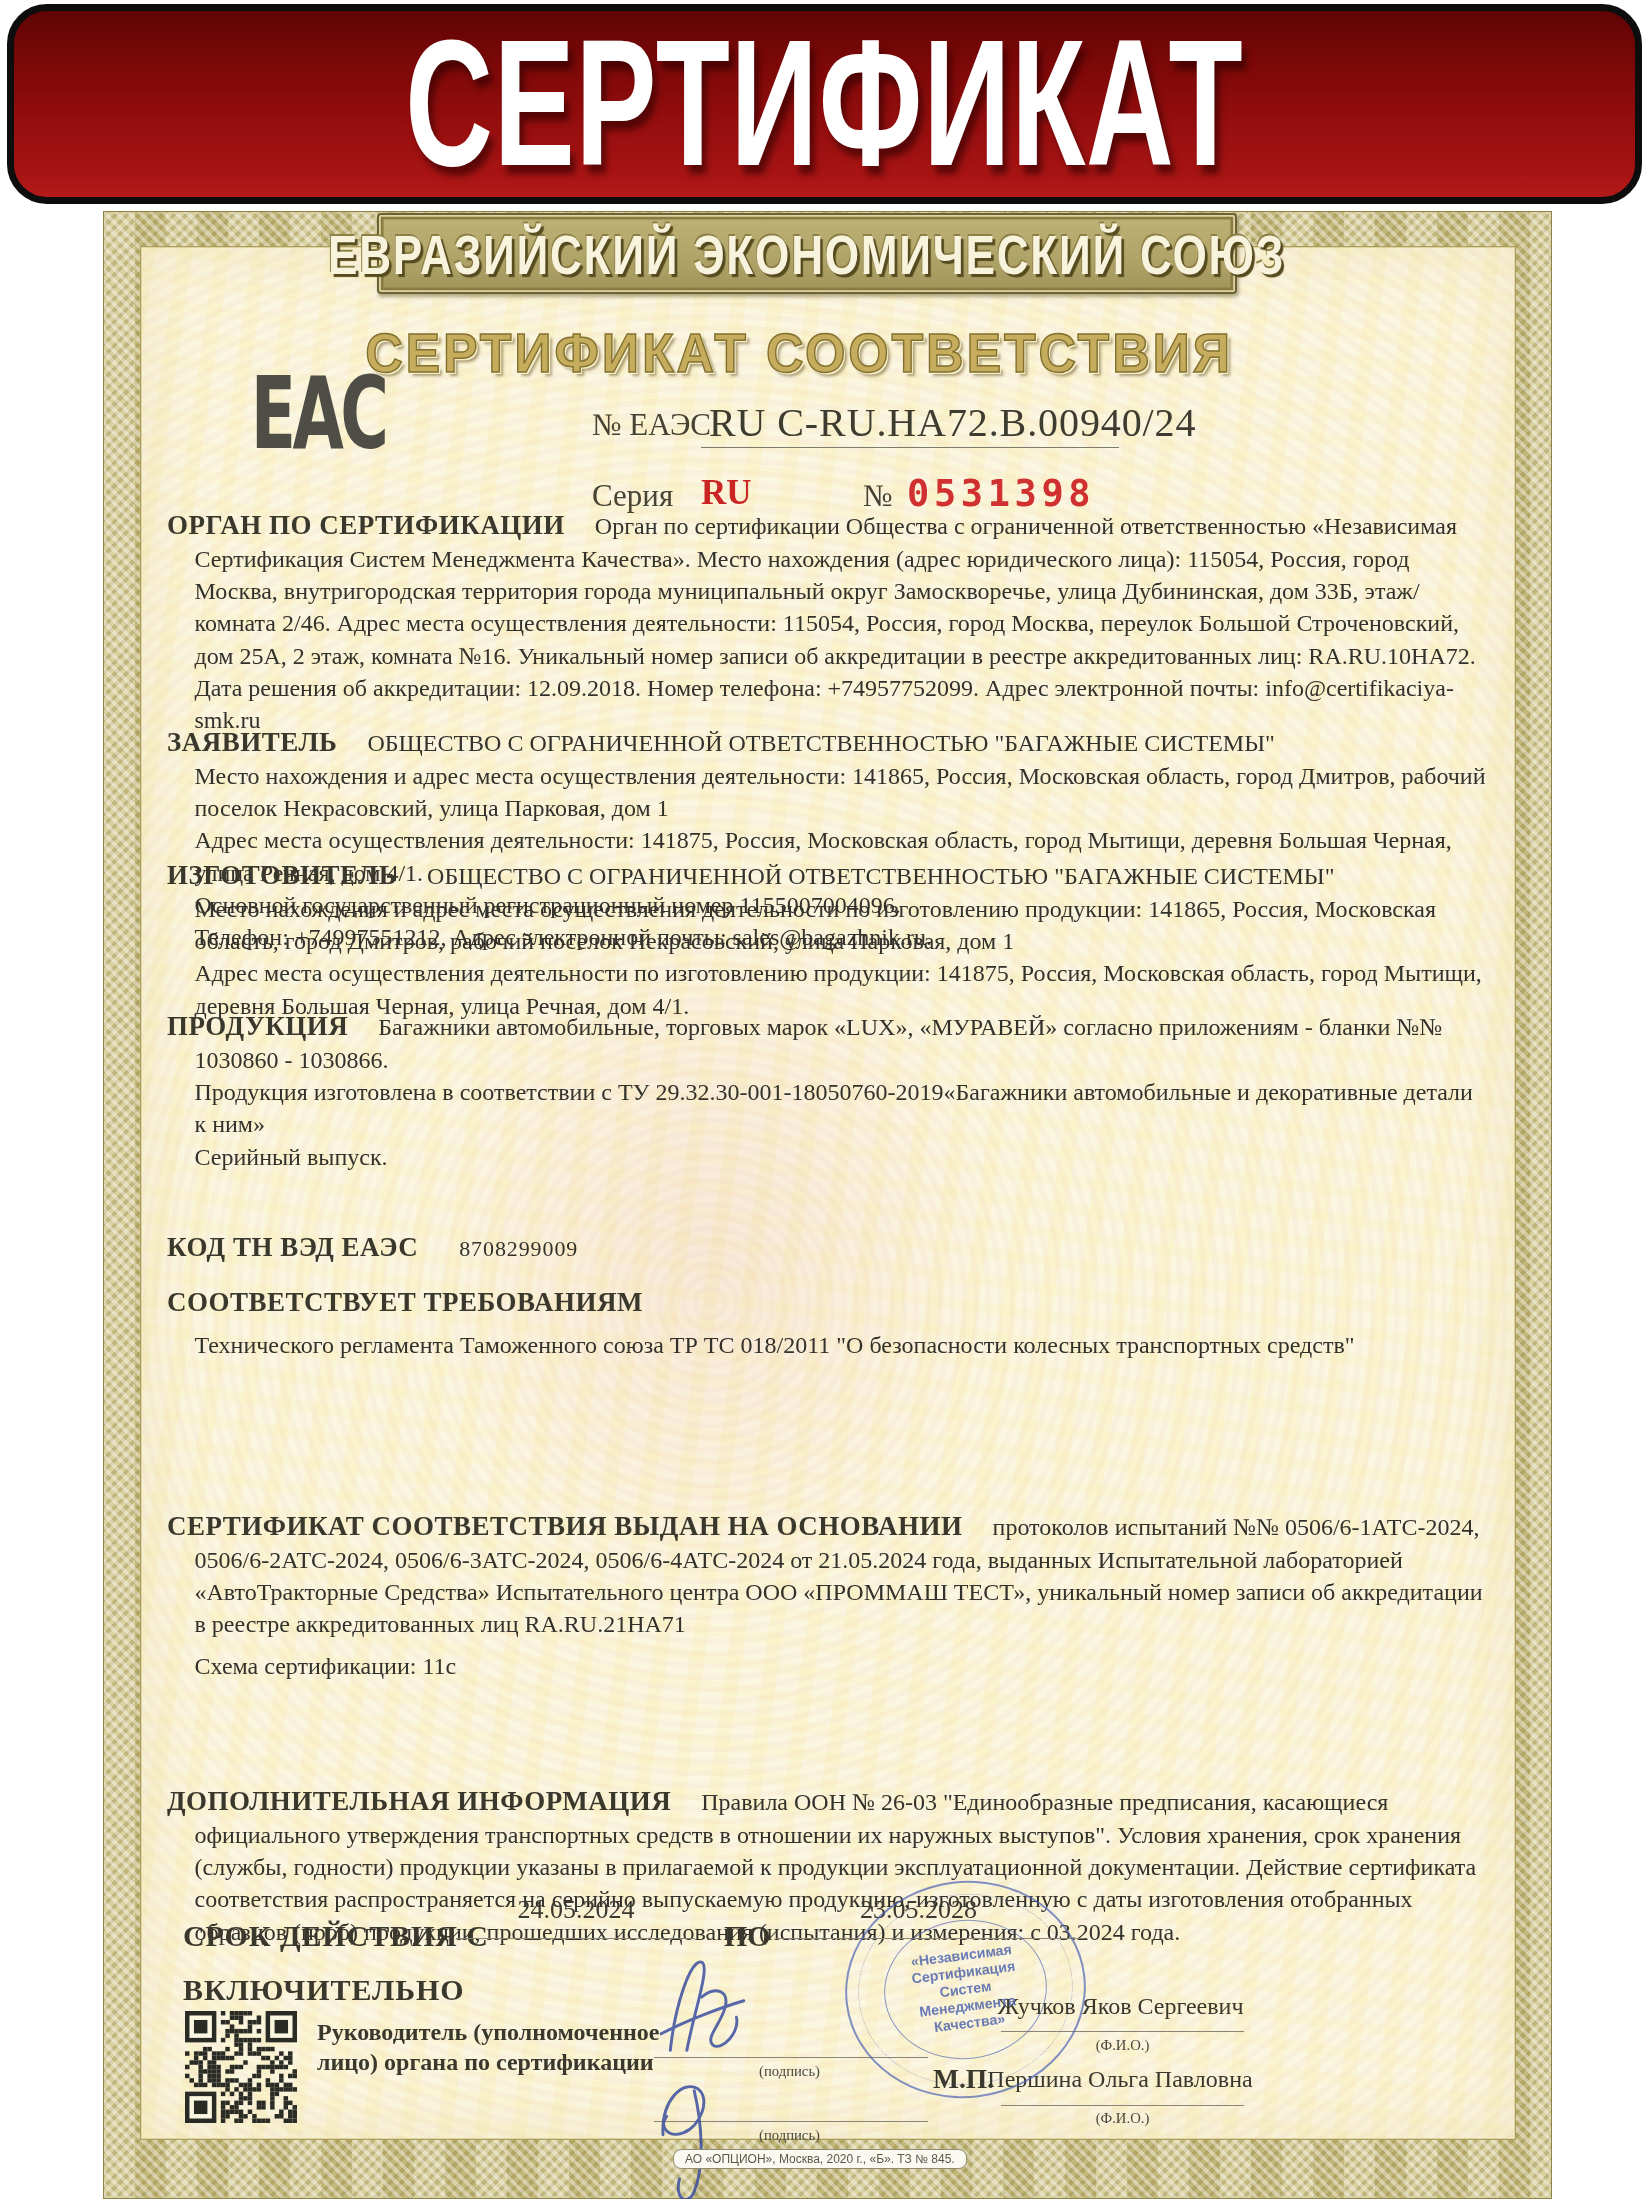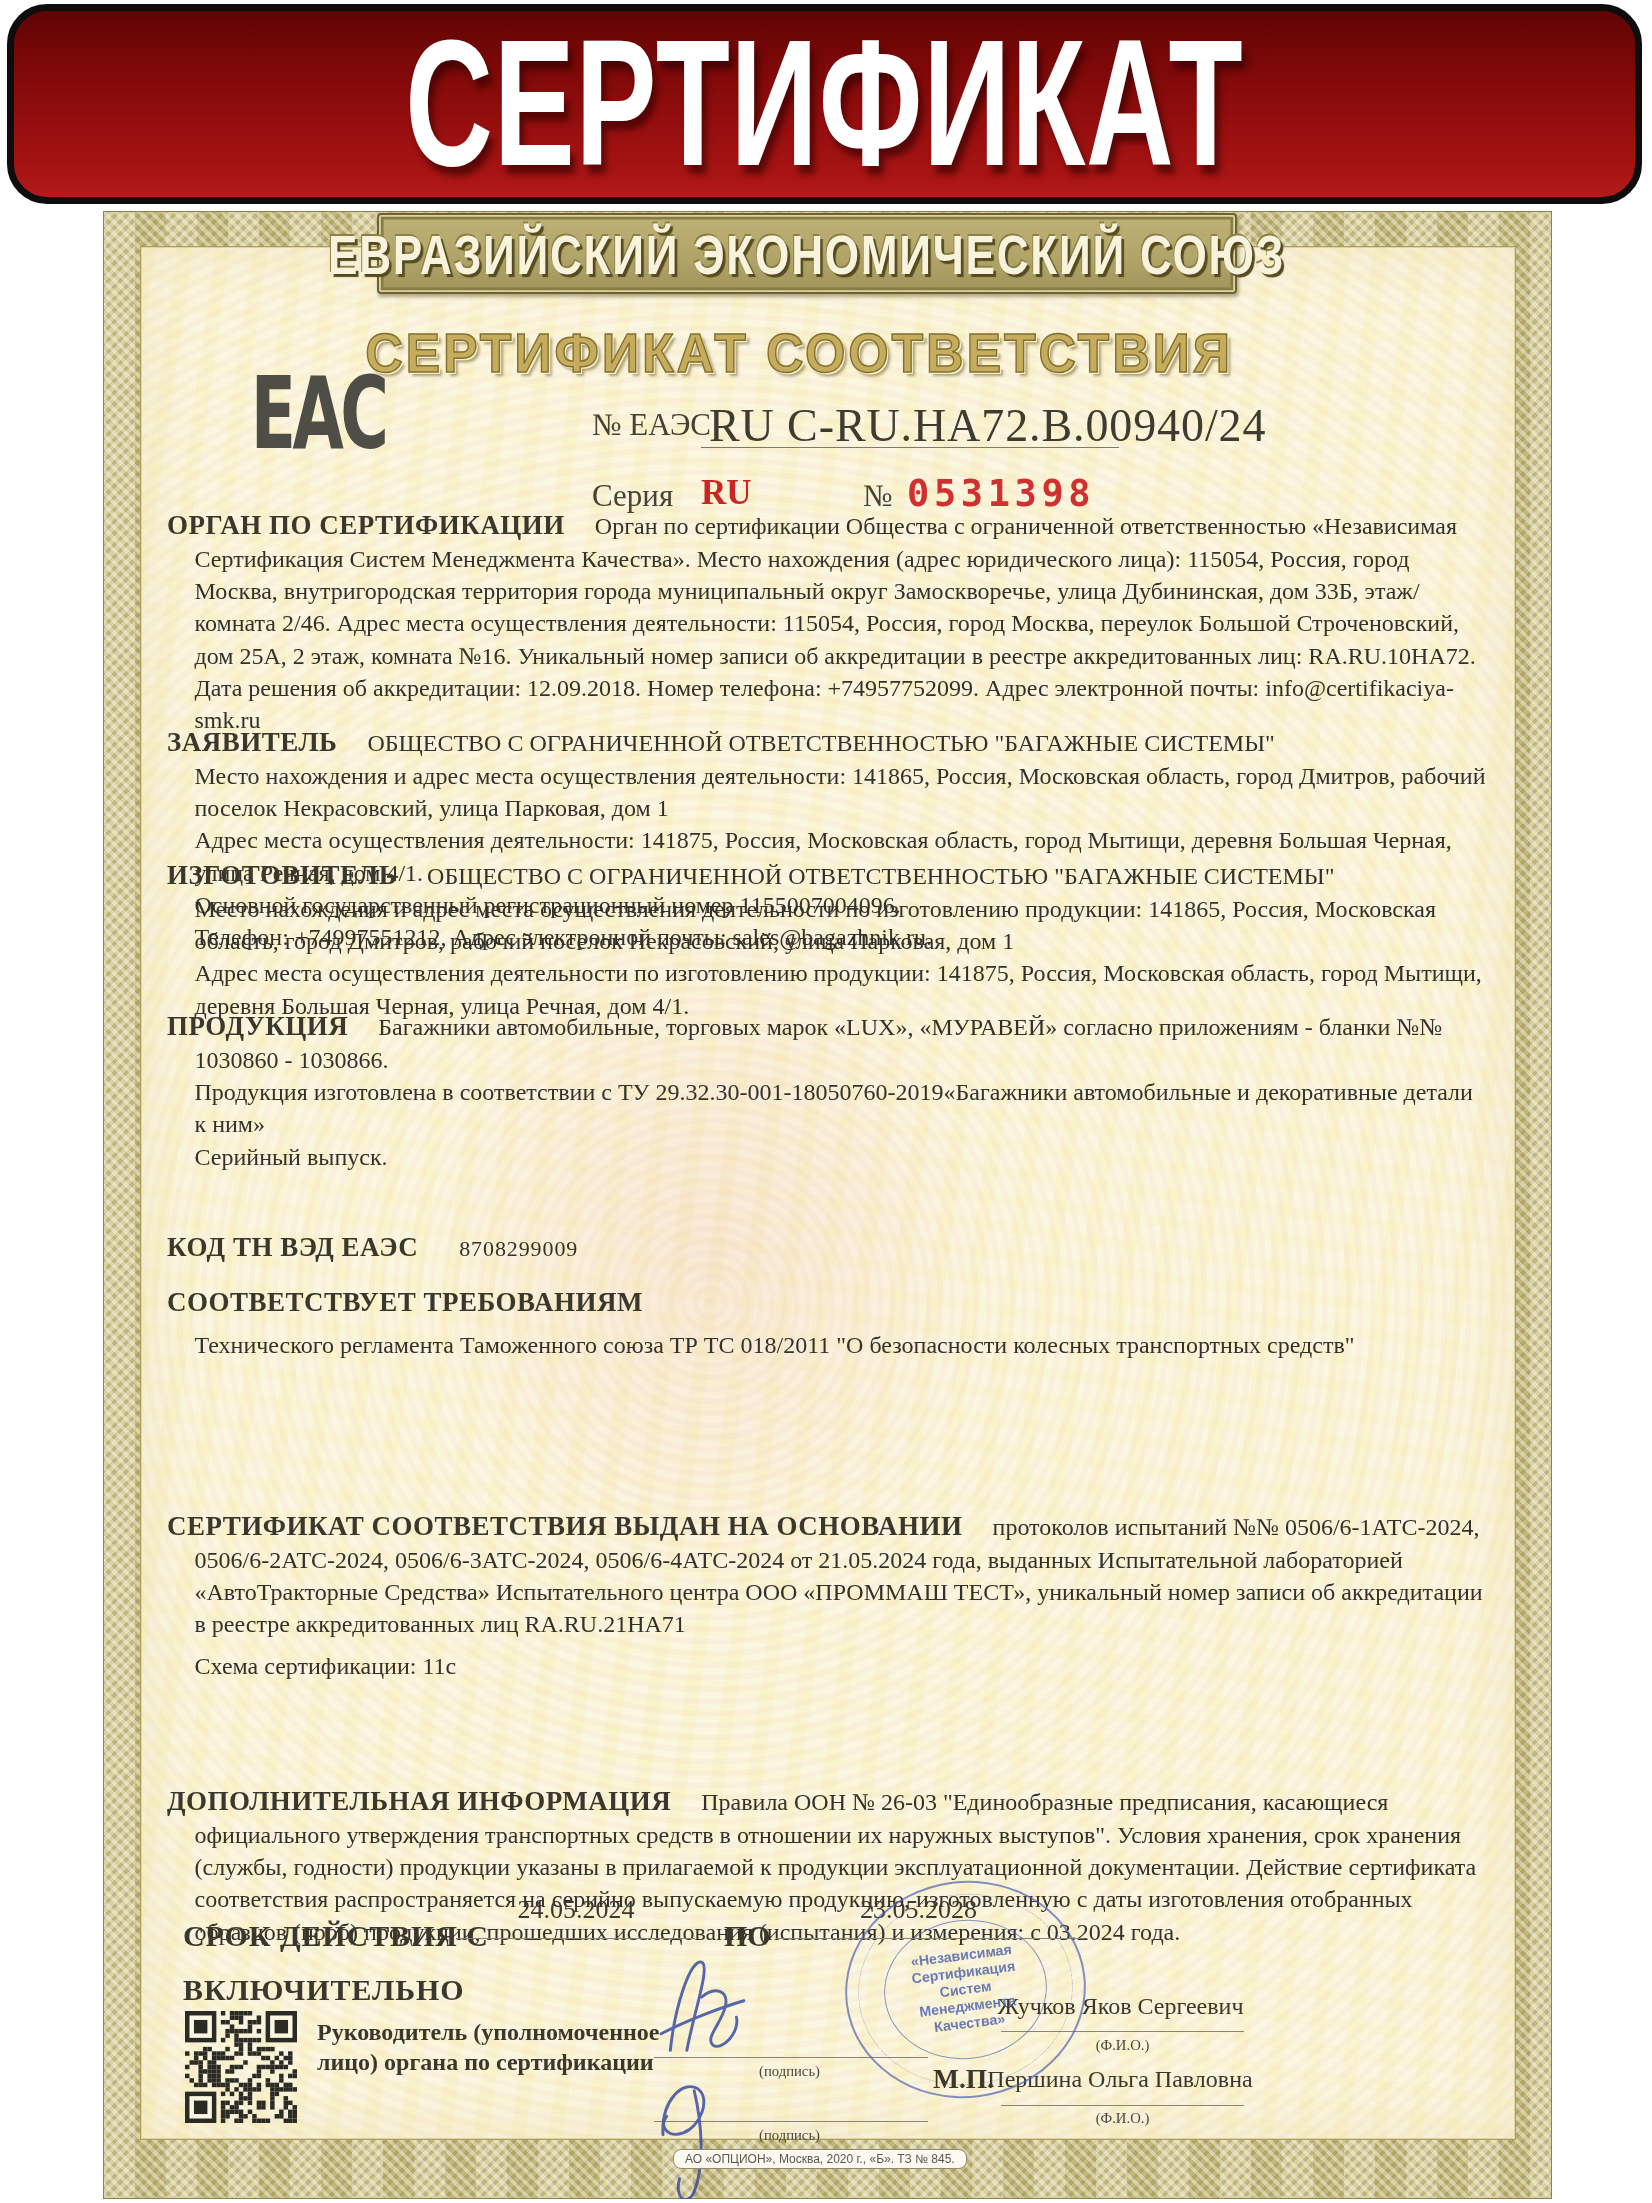--- a/index.html
+++ b/index.html
@@ -49,21 +49,21 @@
     font-family:"DejaVu Sans",sans-serif;font-weight:900;font-size:83px;color:#4e4e47;
     letter-spacing:-4.6px;transform:scale(.8,1.2);}
 
   
   .doc-title{position:absolute;left:349px;top:323px;width:900px;text-align:center;
     font-family:"Liberation Sans",sans-serif;font-weight:900;font-size:52px;letter-spacing:2.8px;
     color:#c6ad5e;-webkit-text-stroke:1.4px #83702f;transform:scaleY(1.08);white-space:nowrap;
     text-shadow:1.8px 1.8px 0 rgba(255,250,215,.85),3.7px 3.7px 2.8px rgba(95,75,22,.5);}
 
   .num-label{position:absolute;left:592px;top:407px;font-size:31px;color:#474334;}
-  .num-value{position:absolute;left:709px;top:399px;font-size:46px;color:#3e3b30;letter-spacing:0.9px;}
+  .num-value{position:absolute;left:709px;top:399px;font-size:40px;color:#3e3b30;letter-spacing:0.9px;}
   .num-underline{position:absolute;left:701px;top:447px;width:418px;border-bottom:1.8px solid #7d7a6e;}
   .series-label{position:absolute;left:592px;top:478px;font-size:31px;color:#474334;}
   .series-value{position:absolute;left:701px;top:473px;font-size:35px;font-weight:700;color:#c92525;}
   .blankno-label{position:absolute;left:863px;top:478px;font-size:31px;color:#474334;}
   .blankno-value{position:absolute;left:907px;top:472px;font-family:"DejaVu Sans Mono",monospace;
     font-weight:700;font-size:37px;color:#d03030;letter-spacing:4.6px;}
 
   
   .sec{position:absolute;left:167px;width:1322px;font-size:24px;line-height:1.34;color:#33312b;}
   .hang{padding-left:27.5px;text-indent:-27.5px;margin:0;}

